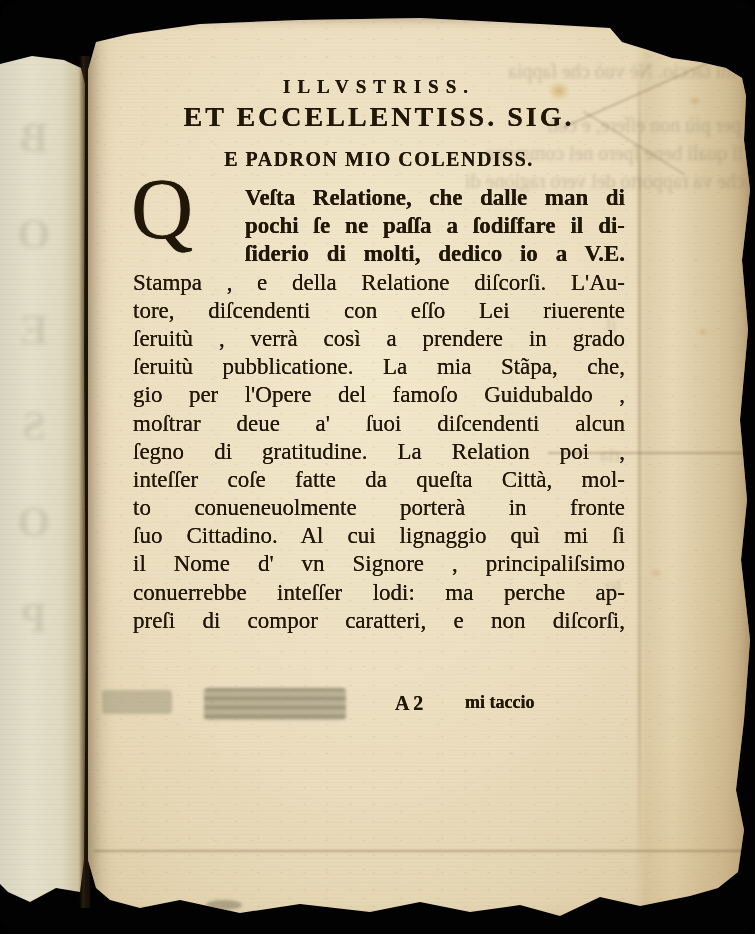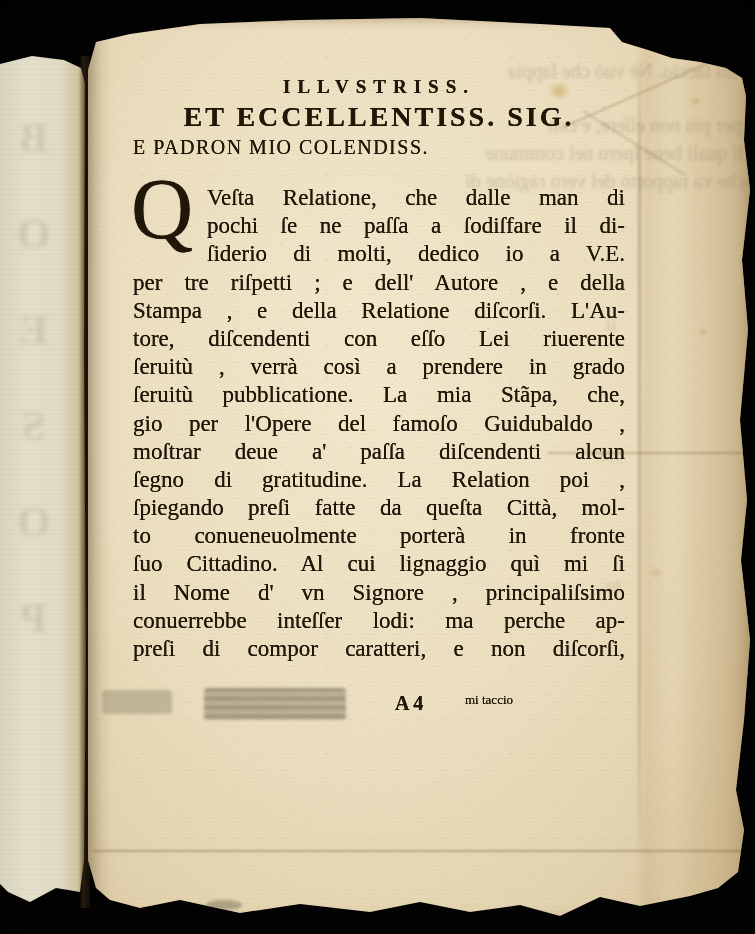--- a/index.html
+++ b/index.html
@@ -67,32 +67,32 @@
   .smudge.m2{left:118px;top:674px;width:142px;height:32px;background:rgba(148,141,114,.55);
     border-radius:4px;background-image:repeating-linear-gradient(180deg,rgba(90,85,65,.35) 0 3px,transparent 3px 9px);}
   .smudge.m3{left:120px;top:886px;width:36px;height:10px;background:rgba(120,112,88,.5);border-radius:50%;}
 
   
   .text-block{position:absolute;left:47px;top:54px;width:492px;color:#211708;z-index:3;}
   .h1{position:absolute;top:8px;left:0;width:100%;text-align:center;
     font-size:19px;font-weight:bold;letter-spacing:7px;text-shadow:0 0 .5px #211708;}
   .h2{position:absolute;top:33px;left:0;width:100%;text-align:center;
     font-size:28px;font-weight:bold;letter-spacing:3px;text-shadow:0 0 .6px #211708;}
-  .h3{position:absolute;top:68px;left:0;width:100%;text-align:left;
-    font-size:20px;font-weight:normal;letter-spacing:1.5px;text-shadow:0 0 .5px #211708;}
+  .h3{position:absolute;top:80px;left:0;width:100%;text-align:center;
+    font-size:20px;font-weight:bold;letter-spacing:1.5px;text-shadow:0 0 .5px #211708;}
   .para{position:absolute;top:116px;left:0;width:100%;}
   .dropcap{position:absolute;left:-2px;top:-8px;font-size:86px;line-height:.78;
     font-weight:normal;text-shadow:0 0 .7px #211708;}
   .bline{height:28.2px;font-size:23px;line-height:28.2px;
     text-align:justify;text-align-last:justify;text-shadow:0 0 .45px #211708;white-space:nowrap;
     white-space:normal;overflow:visible;}
-  .bline.indent{margin-left:74px;}
+  .bline.indent{margin-left:112px;font-weight:bold;}
   .footer-row{position:absolute;top:624px;left:0;width:100%;height:24px;}
   .sig{position:absolute;left:262px;font-size:20px;font-weight:bold;text-shadow:0 0 .4px #211708;}
-  .catchword{position:absolute;left:332px;font-size:13px;font-weight:normal;text-shadow:0 0 .4px #211708;}
+  .catchword{position:absolute;left:332px;font-size:18px;font-weight:bold;text-shadow:0 0 .4px #211708;}
 </style>
 </head>
 <body>
 
 <div class="scan">
 
   <div class="left-page" id="left-page">
       <div class="left-ghost-letter" style="top: 60px;">B</div>
       <div class="left-ghost-letter" style="top: 156px;">O</div>
       <div class="left-ghost-letter" style="top: 252px;">E</div>
@@ -134,36 +134,35 @@
     <div class="text-block">
       <div class="h1">ILLVSTRISS.</div>
       <div class="h2">ET ECCELLENTISS. SIG.</div>
       <div class="h3">E PADRON MIO COLENDISS.</div>
       <div class="para">
         <span class="dropcap">Q</span>
         <div id="para-lines">
             <div class="bline indent">Veſta Relatione, che dalle man di</div>
             <div class="bline indent">pochi ſe ne paſſa a ſodiſfare il di-</div>
             <div class="bline indent">ſiderio di molti, dedico io a V.E.</div>
-            <div class="bline">per tre riſpetti ; e dell' Autore , e della</div>
             <div class="bline">Stampa , e della Relatione diſcorſi. L'Au-</div>
             <div class="bline">tore, diſcendenti con eſſo Lei riuerente</div>
             <div class="bline">ſeruitù , verrà così a prendere in grado</div>
             <div class="bline">ſeruitù pubblicatione. La mia Stãpa, che,</div>
             <div class="bline">gio per l'Opere del famoſo Guidubaldo ,</div>
-            <div class="bline">moſtrar deue a' paſſa diſcendenti alcun</div>
+            <div class="bline">moſtrar deue a' ſuoi diſcendenti alcun</div>
             <div class="bline">ſegno di gratitudine. La Relation poi ,</div>
-            <div class="bline">ſpiegando preſi fatte da queſta Città, mol-</div>
+            <div class="bline">inteſſer coſe fatte da queſta Città, mol-</div>
             <div class="bline">to conueneuolmente porterà in fronte</div>
             <div class="bline">ſuo Cittadino. Al cui lignaggio quì mi ſi</div>
             <div class="bline">il Nome d' vn Signore , principaliſsimo</div>
             <div class="bline">conuerrebbe inteſſer lodi: ma perche ap-</div>
             <div class="bline">preſi di compor caratteri, e non diſcorſi,</div>
           </div>
       </div>
       <div class="footer-row">
-        <span class="sig">A 4</span>
+        <span class="sig">A 2</span>
         <span class="catchword">mi taccio</span>
       </div>
     </div>
   </div>
 
 </div>
 
 </body></html>

